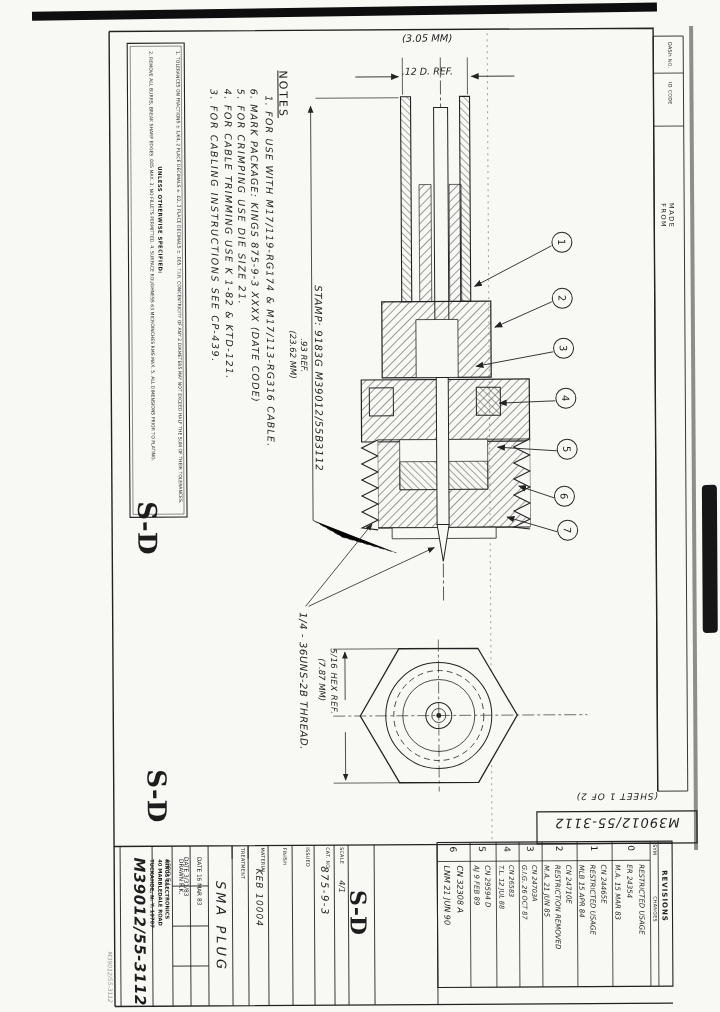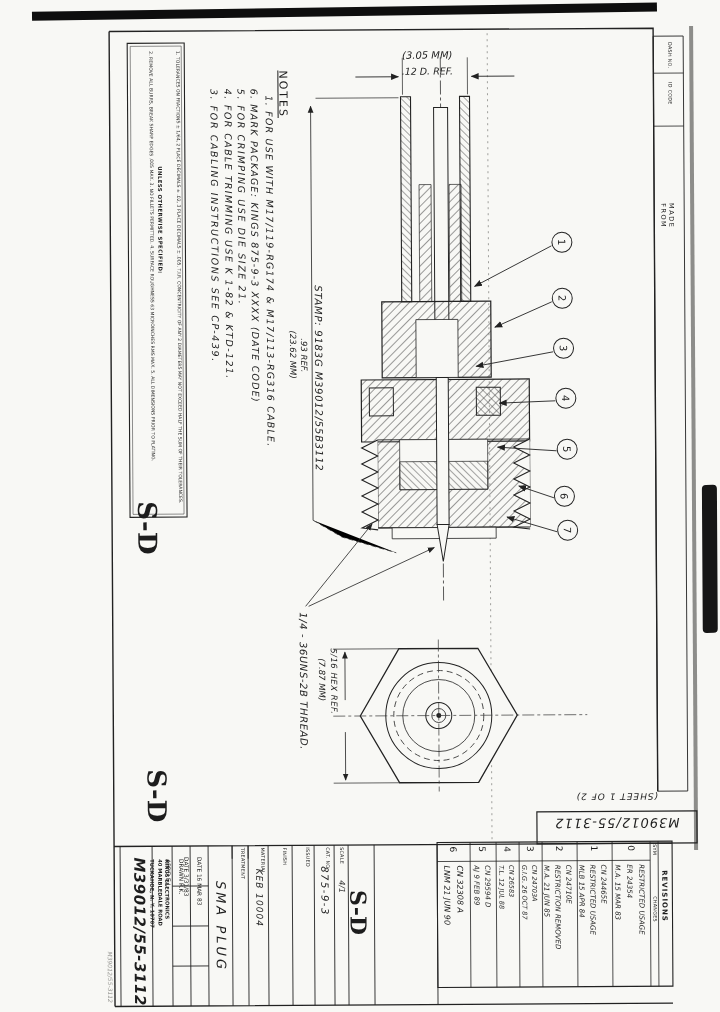--- a/index.html
+++ b/index.html
@@ -140,21 +140,21 @@
 <div class="v hand" style="left:277px;top:95px;font-size:9.5px;letter-spacing:1.2px;">1. FOR USE WITH M17/119-RG174 &amp; M17/113-RG316 CABLE.</div>
 <div class="v hand" style="left:222px;top:88px;font-size:9.5px;letter-spacing:1.6px;">3. FOR CABLING INSTRUCTIONS SEE CP-439.</div>
 <div class="v hand" style="left:236px;top:88px;font-size:9.5px;letter-spacing:1.4px;">4. FOR CABLE TRIMMING USE K 1-82 &amp; KTD-121.</div>
 <div class="v hand" style="left:249px;top:88px;font-size:9.5px;letter-spacing:1.6px;">5. FOR CRIMPING USE DIE SIZE 21.</div>
 <div class="v hand" style="left:262px;top:88px;font-size:9.5px;letter-spacing:1.2px;">6. MARK PACKAGE: KINGS 875-9-3 XXXX (DATE CODE)</div>
 
 <div class="v hand" style="left:325px;top:285px;font-size:10px;letter-spacing:0.8px;">STAMP: 9183G M39012/55B3112</div>
 <div class="v hand" style="left:310px;top:338px;font-size:8.5px;">.93 REF.</div>
 <div class="v hand" style="left:299px;top:330px;font-size:8.5px;">(23.62 MM)</div>
 
-<div class="hand" style="position:absolute;left:385px;top:50px;width:90px;text-align:center;font-size:10px;">(3.05 MM)</div>
+<div class="hand" style="position:absolute;left:385px;top:33px;width:90px;text-align:center;font-size:10px;">(3.05 MM)</div>
 <div class="hand" style="position:absolute;left:388px;top:66px;width:84px;text-align:center;font-size:9.5px;">.12 D. REF.</div>
 
 <div class="v hand" style="left:308px;top:612px;font-size:10px;letter-spacing:0.6px;">1/4 - 36UNS-2B THREAD.</div>
 <div class="v hand" style="left:338px;top:648px;font-size:8.5px;letter-spacing:0.5px;">5/16 HEX REF.</div>
 <div class="v hand" style="left:326px;top:658px;font-size:8.5px;">(7.87 MM)</div>
 
 <div class="v serif" style="left:162px;top:500px;font-size:26px;">S-D</div>
 <div class="v serif" style="left:170px;top:768px;font-size:26px;">S-D</div>
 
 <div class="balloon" style="left:553px;top:233px;">

